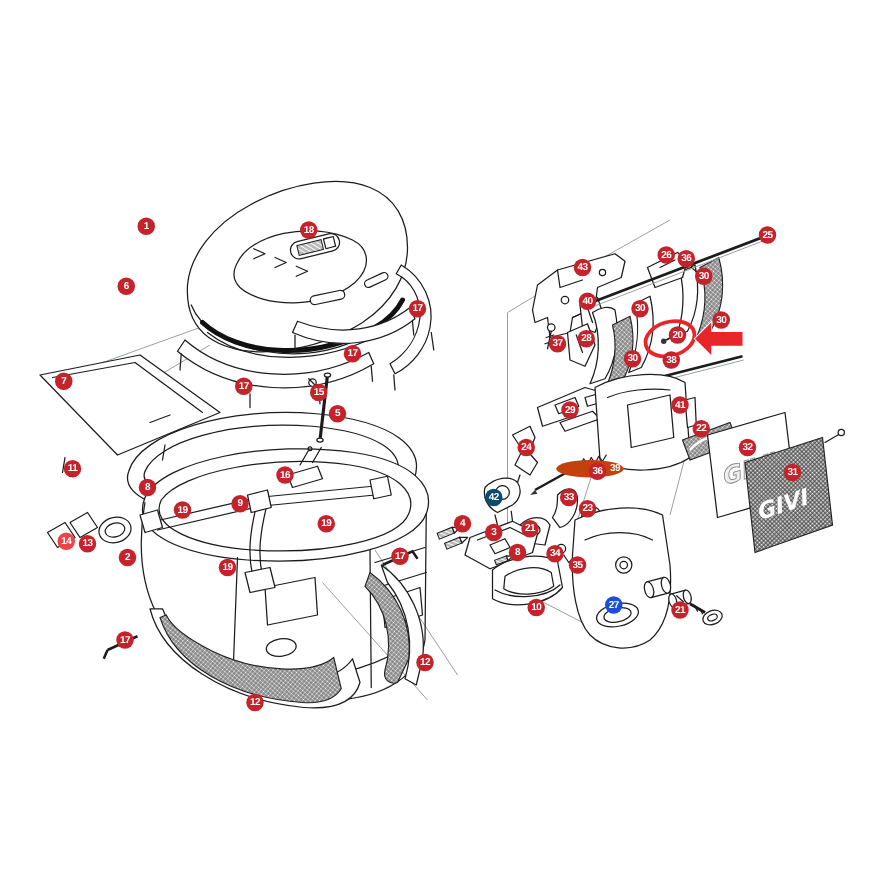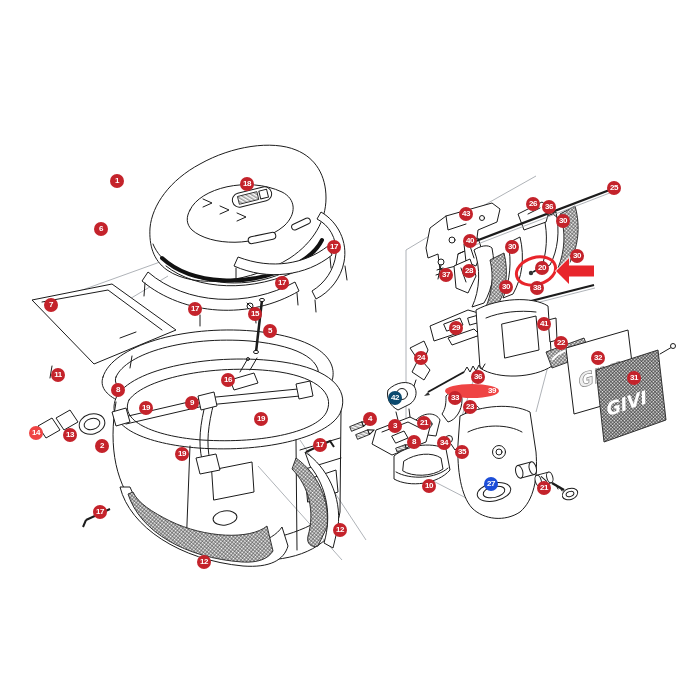--- a/index.html
+++ b/index.html
@@ -316,21 +316,21 @@
       <div class="callout" style="left: 255px; top: 314px; background: rgb(196, 35, 43); color: rgb(255, 255, 255);">15</div>
       <div class="callout" style="left: 270px; top: 331px; background: rgb(196, 35, 43); color: rgb(255, 255, 255);">5</div>
       <div class="callout" style="left: 51px; top: 305px; background: rgb(196, 35, 43); color: rgb(255, 255, 255);">7</div>
       <div class="callout" style="left: 58px; top: 375px; background: rgb(196, 35, 43); color: rgb(255, 255, 255);">11</div>
       <div class="callout" style="left: 118px; top: 390px; background: rgb(196, 35, 43); color: rgb(255, 255, 255);">8</div>
       <div class="callout" style="left: 228px; top: 380px; background: rgb(196, 35, 43); color: rgb(255, 255, 255);">16</div>
       <div class="callout" style="left: 192px; top: 403px; background: rgb(196, 35, 43); color: rgb(255, 255, 255);">9</div>
       <div class="callout" style="left: 146px; top: 408px; background: rgb(196, 35, 43); color: rgb(255, 255, 255);">19</div>
       <div class="callout" style="left: 261px; top: 419px; background: rgb(196, 35, 43); color: rgb(255, 255, 255);">19</div>
       <div class="callout" style="left: 182px; top: 454px; background: rgb(196, 35, 43); color: rgb(255, 255, 255);">19</div>
-      <div class="callout" style="left: 36px; top: 433px; background: #ef4444; color: rgb(255, 255, 255);">14</div>
+      <div class="callout" style="left: 53px; top: 433px; background: #ef4444; color: rgb(255, 255, 255);">14</div>
       <div class="callout" style="left: 70px; top: 435px; background: rgb(196, 35, 43); color: rgb(255, 255, 255);">13</div>
       <div class="callout" style="left: 102px; top: 446px; background: rgb(196, 35, 43); color: rgb(255, 255, 255);">2</div>
       <div class="callout" style="left: 320px; top: 445px; background: rgb(196, 35, 43); color: rgb(255, 255, 255);">17</div>
       <div class="callout" style="left: 100px; top: 512px; background: rgb(196, 35, 43); color: rgb(255, 255, 255);">17</div>
       <div class="callout" style="left: 204px; top: 562px; background: rgb(196, 35, 43); color: rgb(255, 255, 255);">12</div>
       <div class="callout" style="left: 340px; top: 530px; background: rgb(196, 35, 43); color: rgb(255, 255, 255);">12</div>
       <div class="callout" style="left: 443px; top: 214px; background: rgb(196, 35, 43); color: rgb(255, 255, 255); margin-left: 16px;">43</div>
       <div class="callout" style="left: 470px; top: 241px; background: rgb(196, 35, 43); color: rgb(255, 255, 255);">40</div>
       <div class="callout" style="left: 446px; top: 275px; background: rgb(196, 35, 43); color: rgb(255, 255, 255);">37</div>
       <div class="callout" style="left: 469px; top: 271px; background: rgb(196, 35, 43); color: rgb(255, 255, 255);">28</div>
@@ -342,21 +342,21 @@
       <div class="callout" style="left: 577px; top: 256px; background: rgb(196, 35, 43); color: rgb(255, 255, 255);">30</div>
       <div class="callout" style="left: 506px; top: 287px; background: rgb(196, 35, 43); color: rgb(255, 255, 255);">30</div>
       <div class="callout" style="left: 542px; top: 268px; background: rgb(196, 35, 43); color: rgb(255, 255, 255);">20</div>
       <div class="callout" style="left: 537px; top: 288px; background: rgb(196, 35, 43); color: rgb(255, 255, 255);">38</div>
       <div class="callout" style="left: 456px; top: 328px; background: rgb(196, 35, 43); color: rgb(255, 255, 255);">29</div>
       <div class="callout" style="left: 544px; top: 324px; background: rgb(196, 35, 43); color: rgb(255, 255, 255);">41</div>
       <div class="callout" style="left: 561px; top: 343px; background: rgb(196, 35, 43); color: rgb(255, 255, 255);">22</div>
       <div class="callout" style="left: 598px; top: 358px; background: rgb(196, 35, 43); color: rgb(255, 255, 255);">32</div>
       <div class="callout" style="left: 634px; top: 378px; background: rgb(196, 35, 43); color: rgb(255, 255, 255);">31</div>
       <div class="callout" style="left: 421px; top: 358px; background: rgb(196, 35, 43); color: rgb(255, 255, 255);">24</div>
-      <div class="callout" style="left: 452px; top: 391px; background: #ef4444; color: rgb(255, 255, 255); padding-left: 40px;">39</div>
+      <div class="callout" style="left: 452px; top: 375px; background: #c2410c; color: rgb(255, 255, 255); padding-left: 40px;">39</div>
       <div class="callout" style="left: 478px; top: 377px; background: rgb(196, 35, 43); color: rgb(255, 255, 255);">36</div>
       <div class="callout" style="left: 455px; top: 398px; background: rgb(196, 35, 43); color: rgb(255, 255, 255);">33</div>
       <div class="callout" style="left: 470px; top: 407px; background: rgb(196, 35, 43); color: rgb(255, 255, 255);">23</div>
       <div class="callout" style="left: 395px; top: 398px; background: #0c4a6e; color: rgb(255, 255, 255);">42</div>
       <div class="callout" style="left: 424px; top: 423px; background: rgb(196, 35, 43); color: rgb(255, 255, 255);">21</div>
       <div class="callout" style="left: 370px; top: 419px; background: rgb(196, 35, 43); color: rgb(255, 255, 255);">4</div>
       <div class="callout" style="left: 395px; top: 426px; background: rgb(196, 35, 43); color: rgb(255, 255, 255);">3</div>
       <div class="callout" style="left: 414px; top: 442px; background: rgb(196, 35, 43); color: rgb(255, 255, 255);">8</div>
       <div class="callout" style="left: 444px; top: 443px; background: rgb(196, 35, 43); color: rgb(255, 255, 255);">34</div>
       <div class="callout" style="left: 462px; top: 452px; background: rgb(196, 35, 43); color: rgb(255, 255, 255);">35</div>

